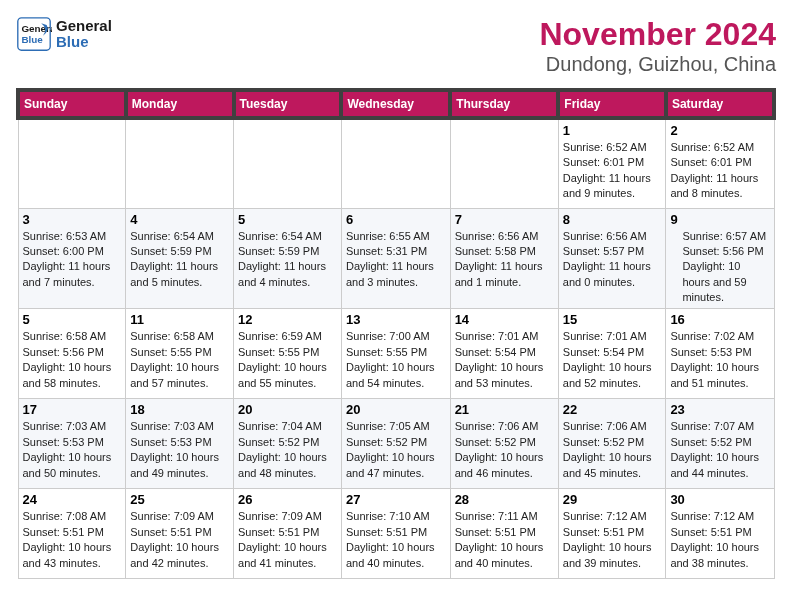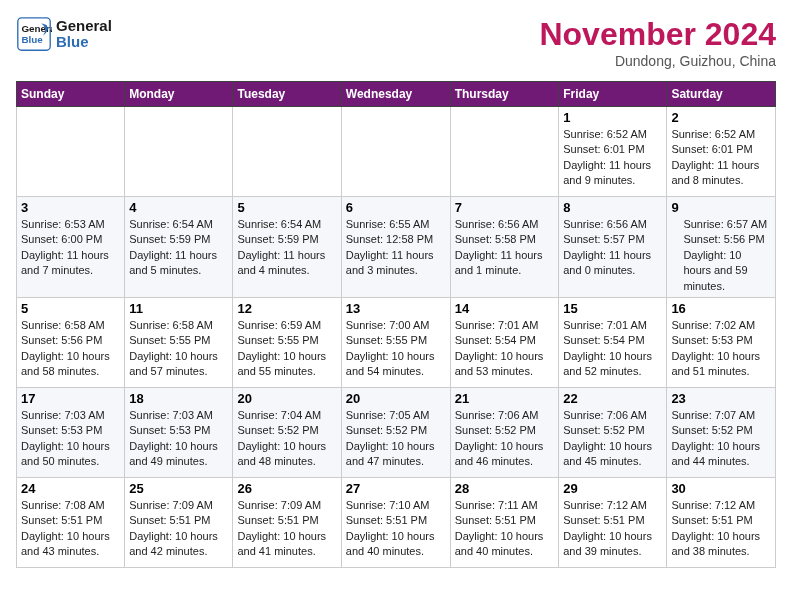--- a/index.html
+++ b/index.html
@@ -27,35 +27,35 @@
     }
     .title-area {
       text-align: right;
     }
     .month-title {
       font-size: 32px;
       font-weight: bold;
       color: #be185d;
     }
     .location-title {
-      font-size: 14px;
+      font-size: 20px;
       color: #555;
     }
     .calendar-table {
       width: 100%;
       border-collapse: collapse;
       font-size: 10.5px;
     }
     .calendar-table th {
-      background-color: #701a75;
+      background-color: #be185d;
       color: #fff;
       padding: 5px 4px;
       text-align: left;
       font-size: 12px;
-      border: 1px solid #404040;
+      border: 4px solid #404040;
     }
     .calendar-table td {
       border: 1px solid #ccc;
       vertical-align: top;
       padding: 3px 4px;
       height: 90px;
       width: 110px;
       background: #fff;
     }
     .calendar-table tr:nth-child(even) td {
@@ -145,21 +145,21 @@
         </td>
         <td>
           <span class="day-number">5</span>
           <div class="day-info" style="white-space: pre-line;">Sunrise: 6:54 AM
 Sunset: 5:59 PM
 Daylight: 11 hours and 4 minutes.</div>
         </td>
         <td>
           <span class="day-number">6</span>
           <div class="day-info" style="white-space: pre-line;">Sunrise: 6:55 AM
-Sunset: 12:58 PM
+Sunset: 5:31 PM
 Daylight: 11 hours and 3 minutes.</div>
         </td>
         <td>
           <span class="day-number">7</span>
           <div class="day-info" style="white-space: pre-line;">Sunrise: 6:56 AM
 Sunset: 5:58 PM
 Daylight: 11 hours and 1 minute.</div>
         </td>
         <td>
           <span class="day-number">8</span>

